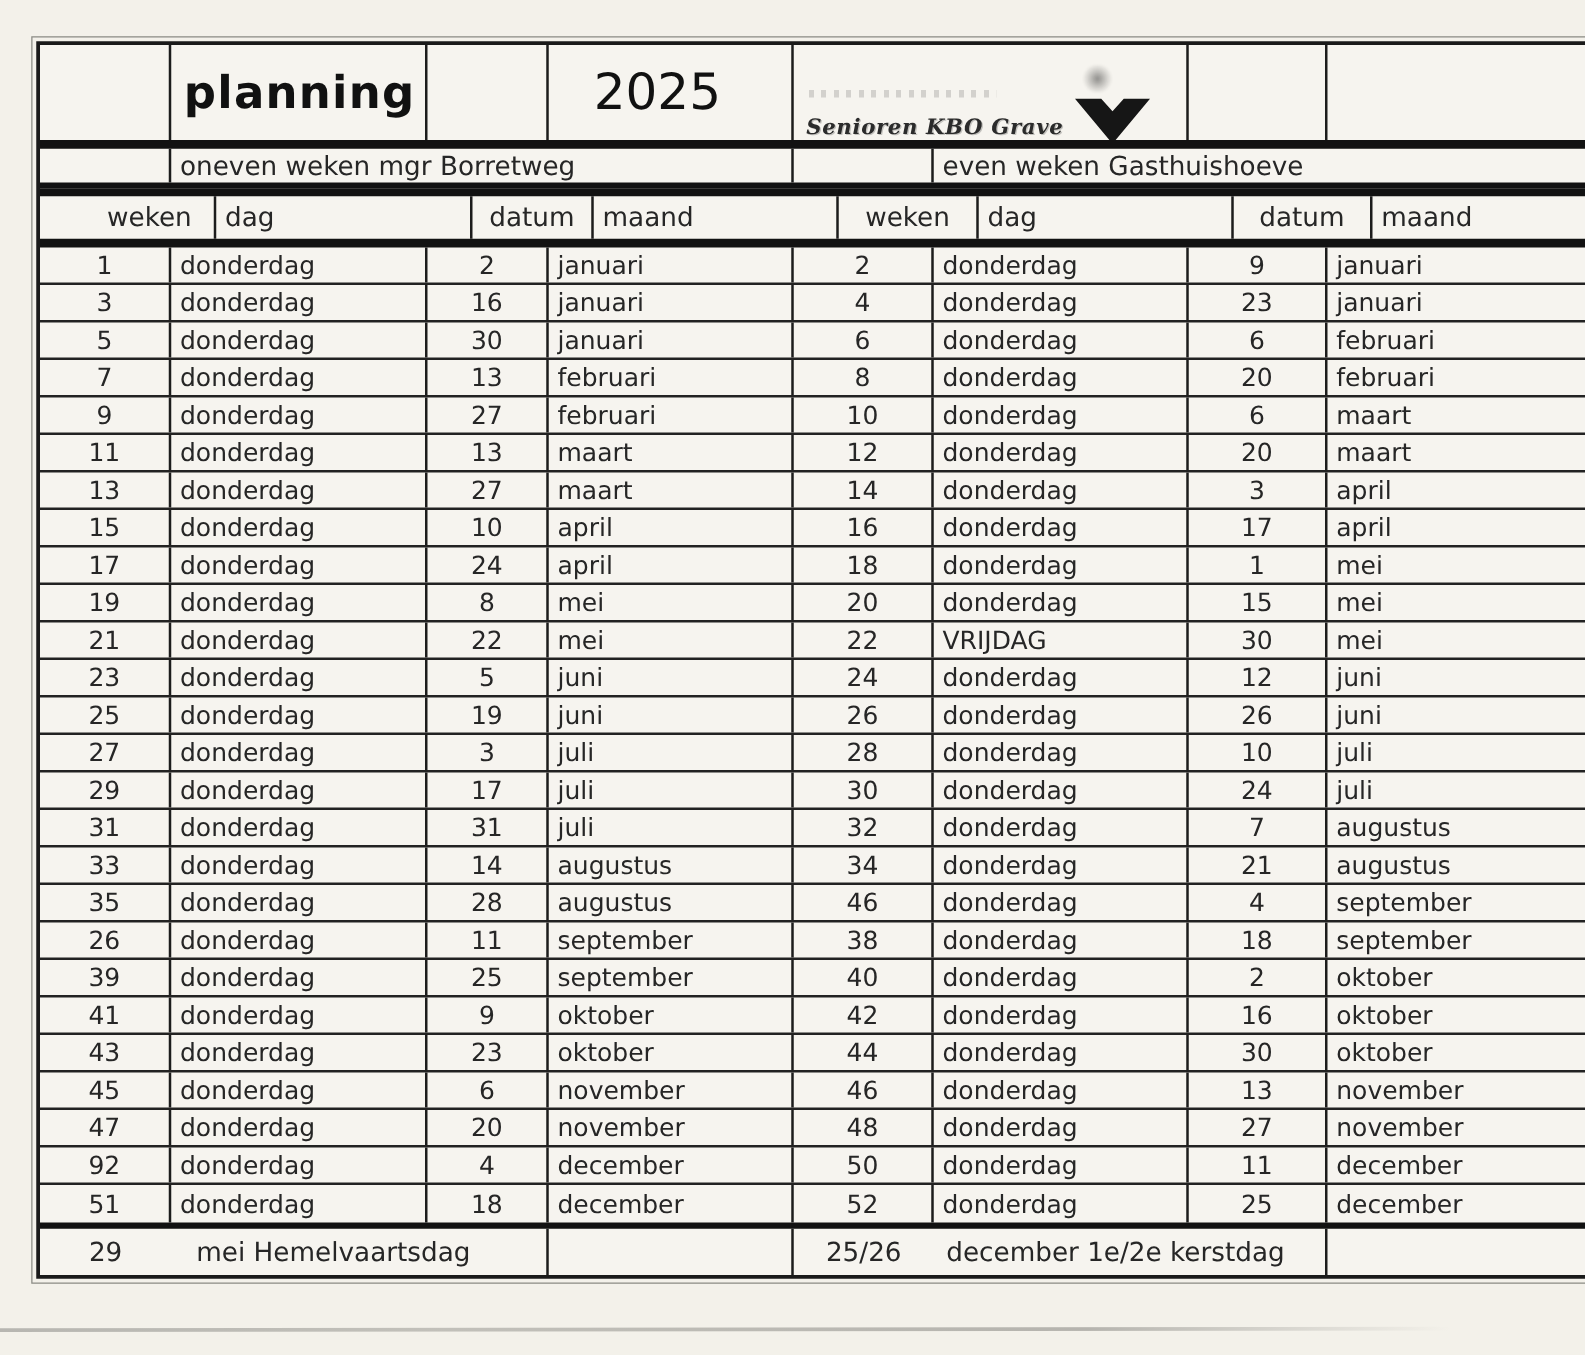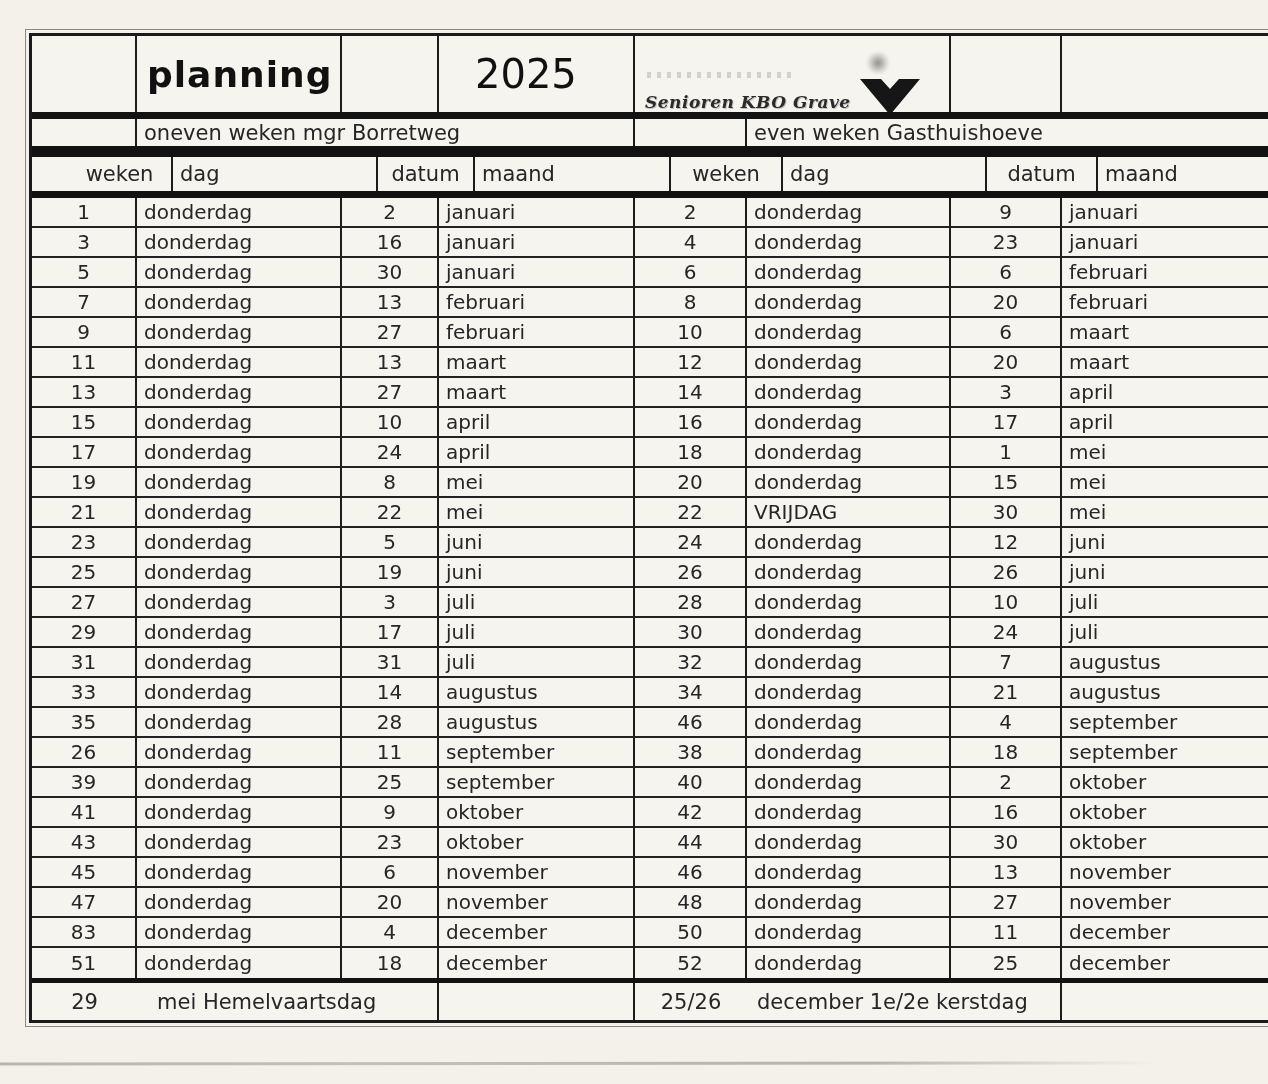--- a/index.html
+++ b/index.html
@@ -370,21 +370,21 @@
           <div class="cell center vline">47</div>
           <div class="cell left vline">donderdag</div>
           <div class="cell center vline">20</div>
           <div class="cell left vline">november</div>
           <div class="cell center vline">48</div>
           <div class="cell left vline">donderdag</div>
           <div class="cell center vline">27</div>
           <div class="cell left">november</div>
         </div>
         <div class="row data-row">
-          <div class="cell center vline">83</div>
+          <div class="cell center vline">92</div>
           <div class="cell left vline">donderdag</div>
           <div class="cell center vline">4</div>
           <div class="cell left vline">december</div>
           <div class="cell center vline">50</div>
           <div class="cell left vline">donderdag</div>
           <div class="cell center vline">11</div>
           <div class="cell left">december</div>
         </div>
         <div class="row data-row">
           <div class="cell center vline">51</div>

